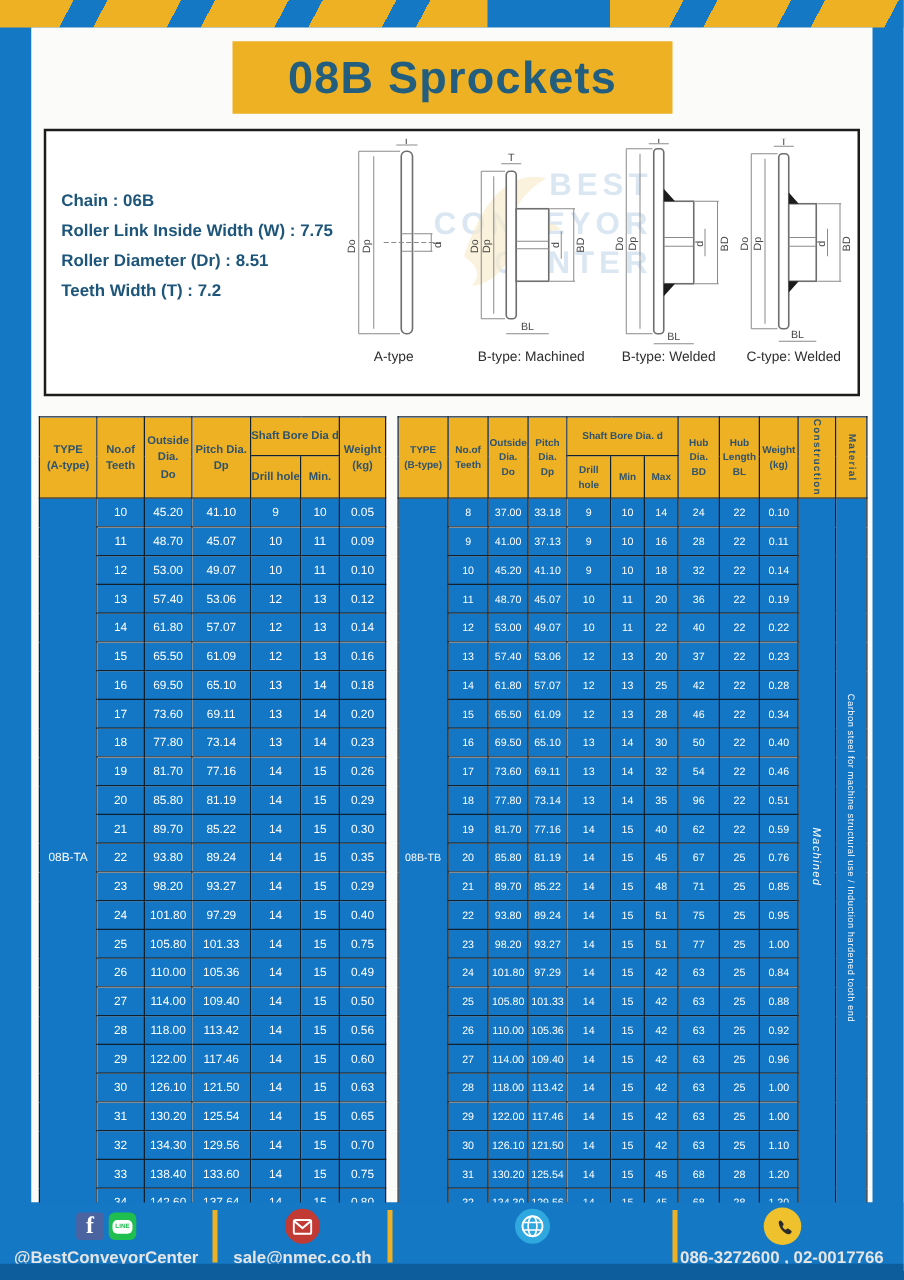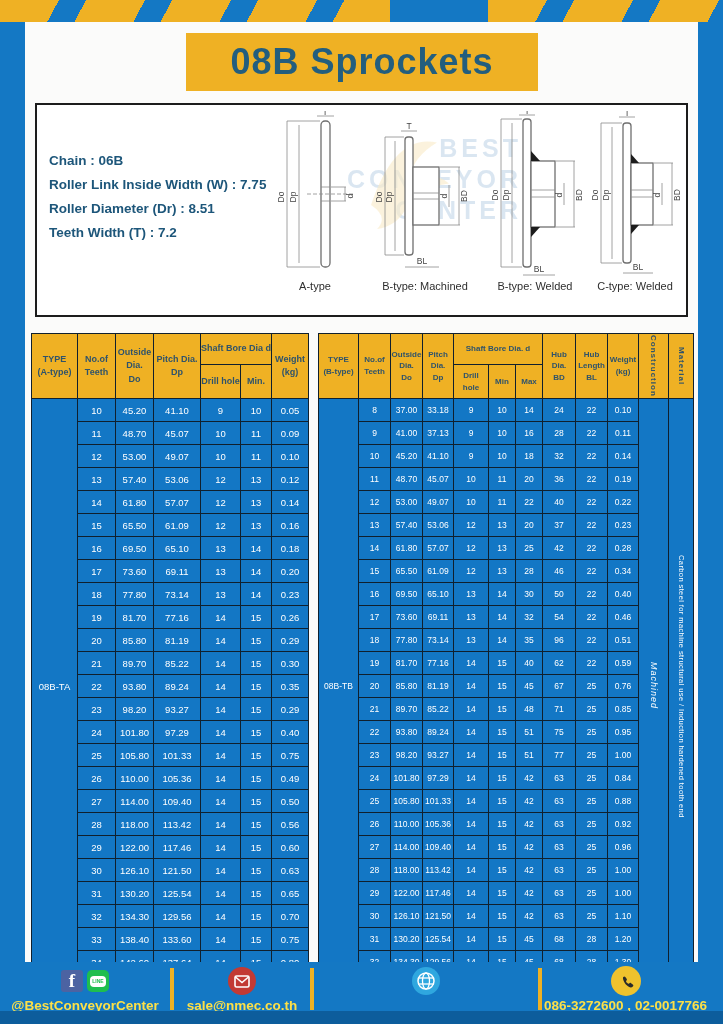--- a/index.html
+++ b/index.html
@@ -47,21 +47,21 @@
   .vth{writing-mode:vertical-rl;text-orientation:mixed;letter-spacing:1px;}
   .vert-cell{writing-mode:vertical-rl;text-orientation:mixed;}
   .construction{font-style:italic;font-size:9px !important;letter-spacing:1px;}
   .material{font-size:7.5px !important;letter-spacing:.4px;}
   
   .footer{position:absolute;left:0;top:962px;width:723px;height:62px;background:#1478C4;}
   .footer-row{position:absolute;left:0;top:3px;width:723px;display:flex;align-items:flex-start;}
   .fgroup{display:flex;flex-direction:column;align-items:center;}
   .fg1{width:170px;} .fg2{width:136px;} .fg3{width:224px;} .fg4{width:167px;}
   .icons-row{height:32px;display:flex;align-items:center;gap:4px;}
-  .ftext{color:#fde047;font-weight:bold;font-size:13.5px;white-space:nowrap;margin-top:1px;}
+  .ftext{color:#e5e5e5;font-weight:bold;font-size:13.5px;white-space:nowrap;margin-top:1px;}
   .divider{width:4px;height:42px;background:#EFB124;margin-top:3px;}
   .fb-icon{width:22px;height:22px;background:#4C63A2;border-radius:3px;color:#fff;font-weight:bold;
            font-size:19px;line-height:21px;text-align:center;font-family:"Liberation Serif",serif;}
   .line-icon{width:22px;height:22px;background:#1FBE4E;border-radius:5px;display:flex;align-items:center;justify-content:center;}
   .line-bubble{width:16px;height:11px;background:#fff;border-radius:4px;color:#1FBE4E;font-size:5px;
                font-weight:bold;text-align:center;line-height:11px;}
   .circle-icon{border-radius:50%;display:flex;align-items:center;justify-content:center;}
   .mail-icon{width:28px;height:28px;background:#C23A34;}
   .globe-icon{width:28px;height:28px;background:#2FA7DF;}
   .phone-icon{width:30px;height:30px;background:#EFC22D;}

